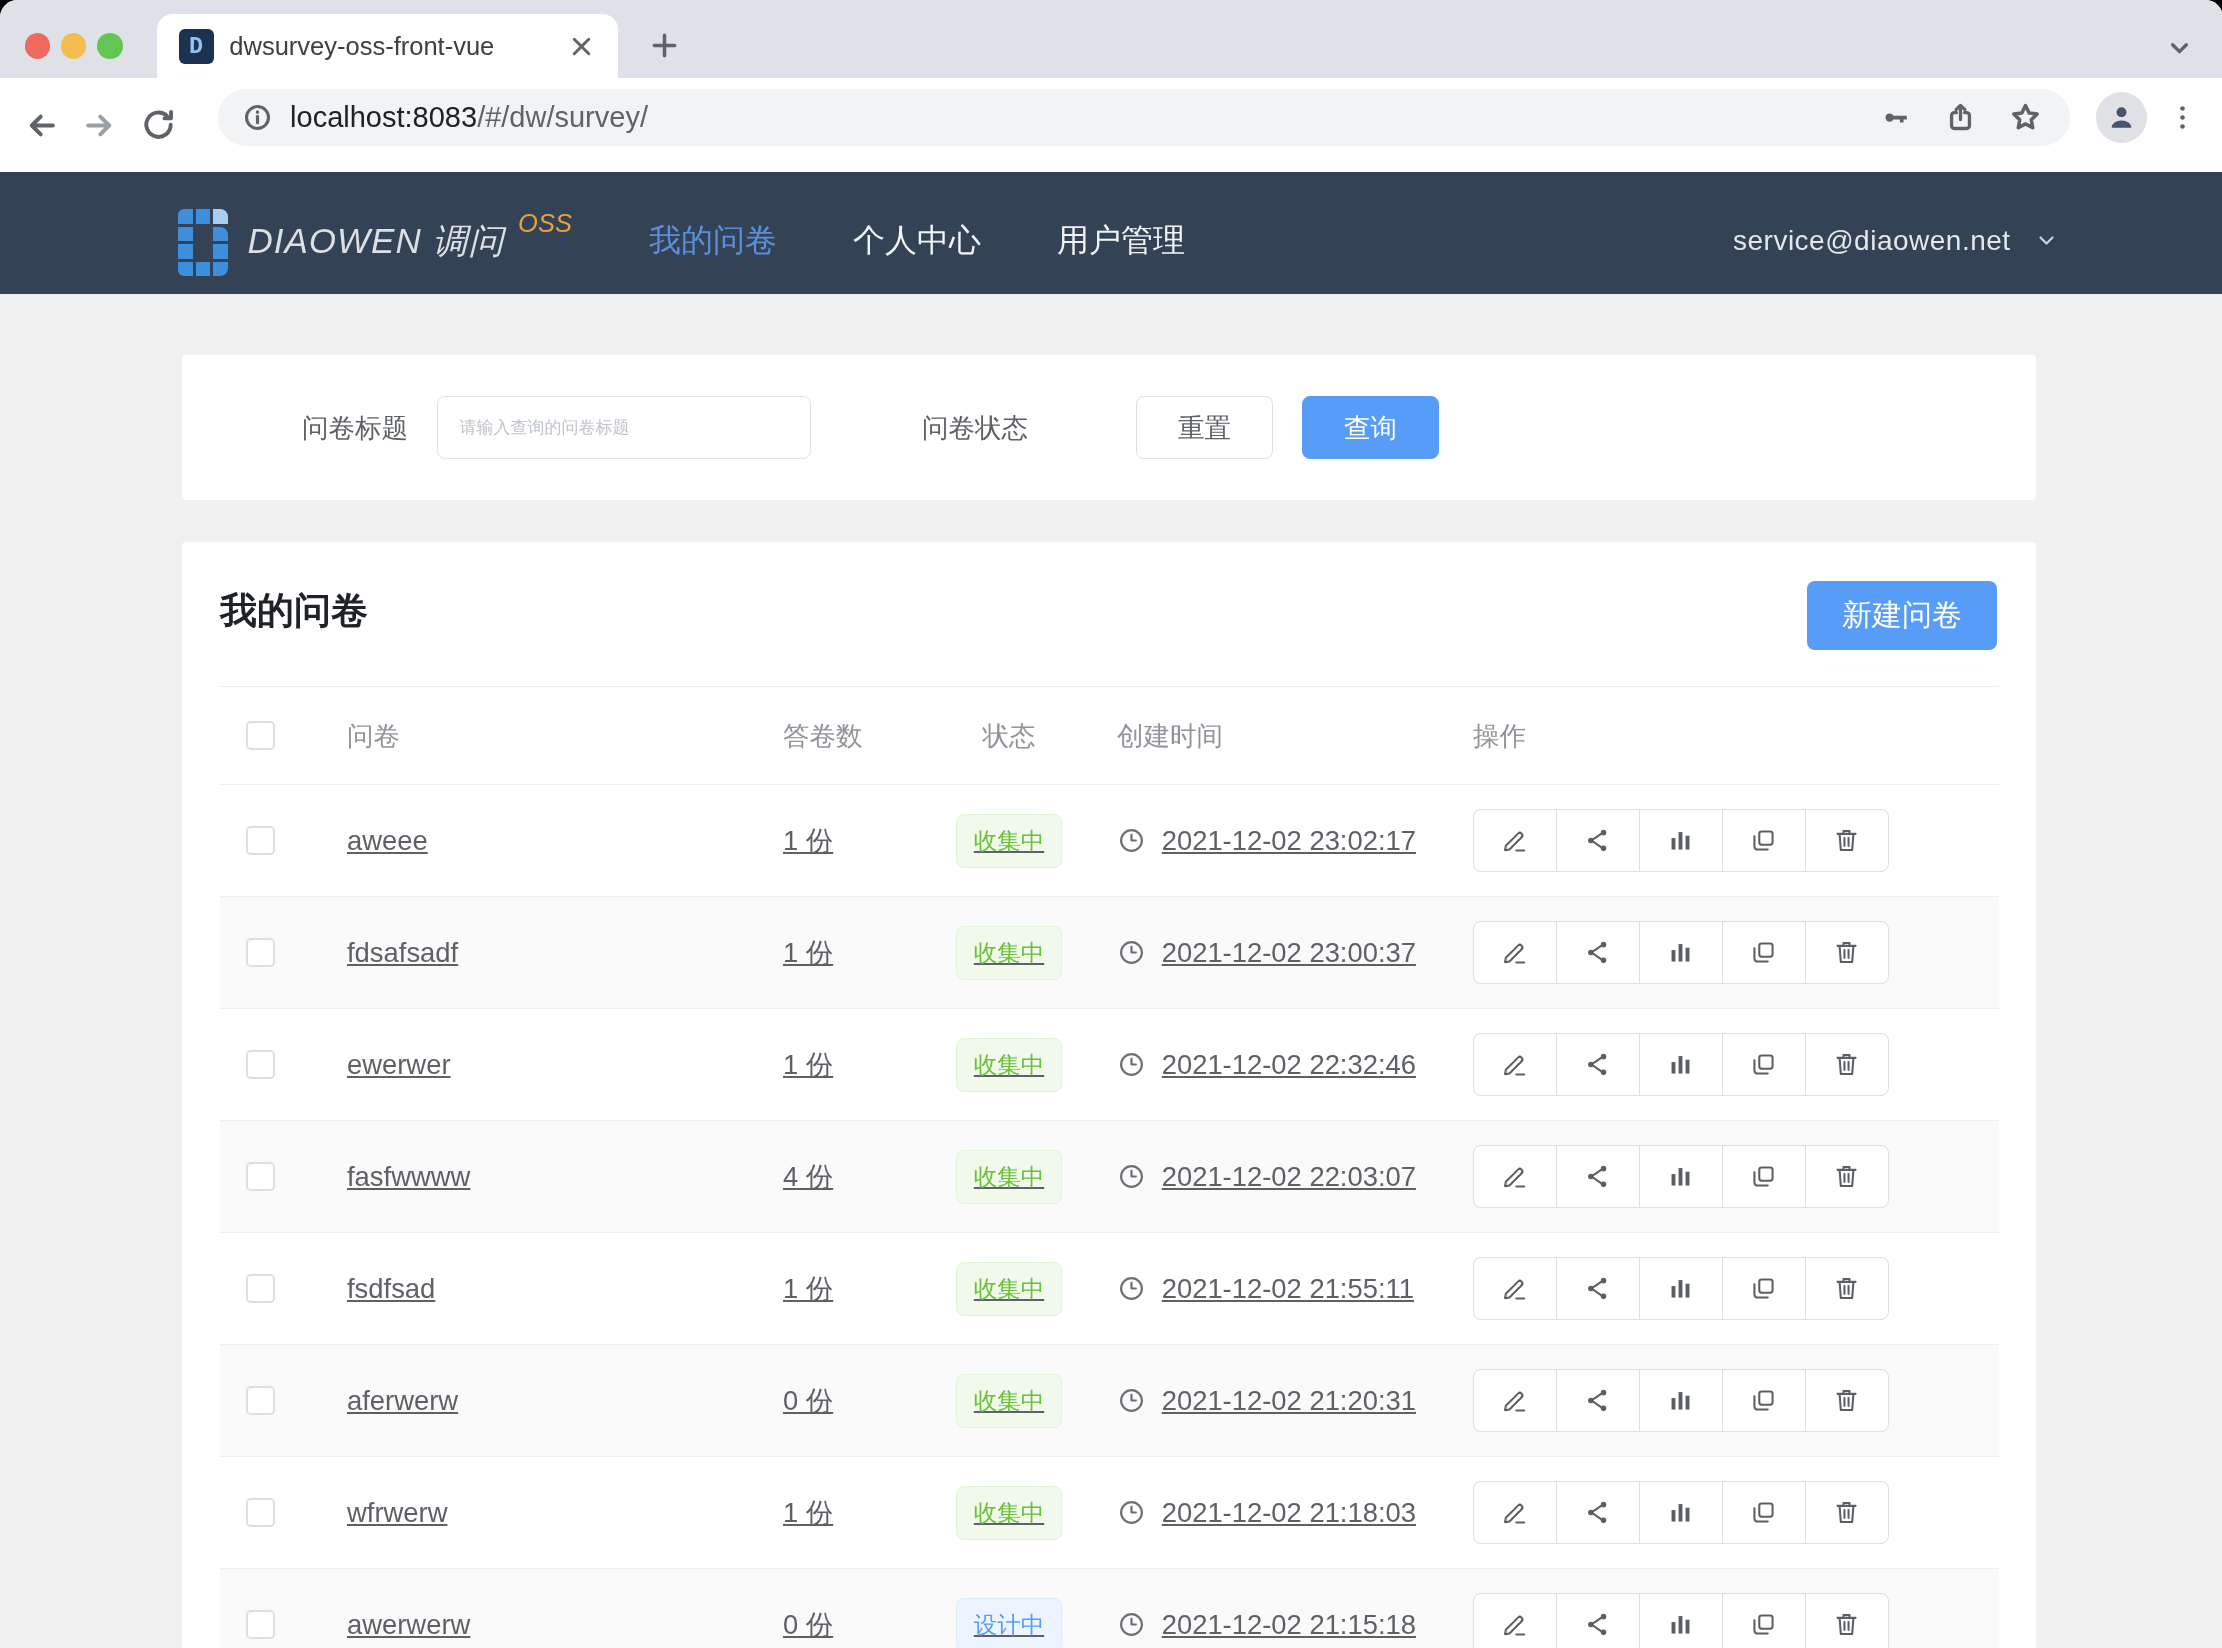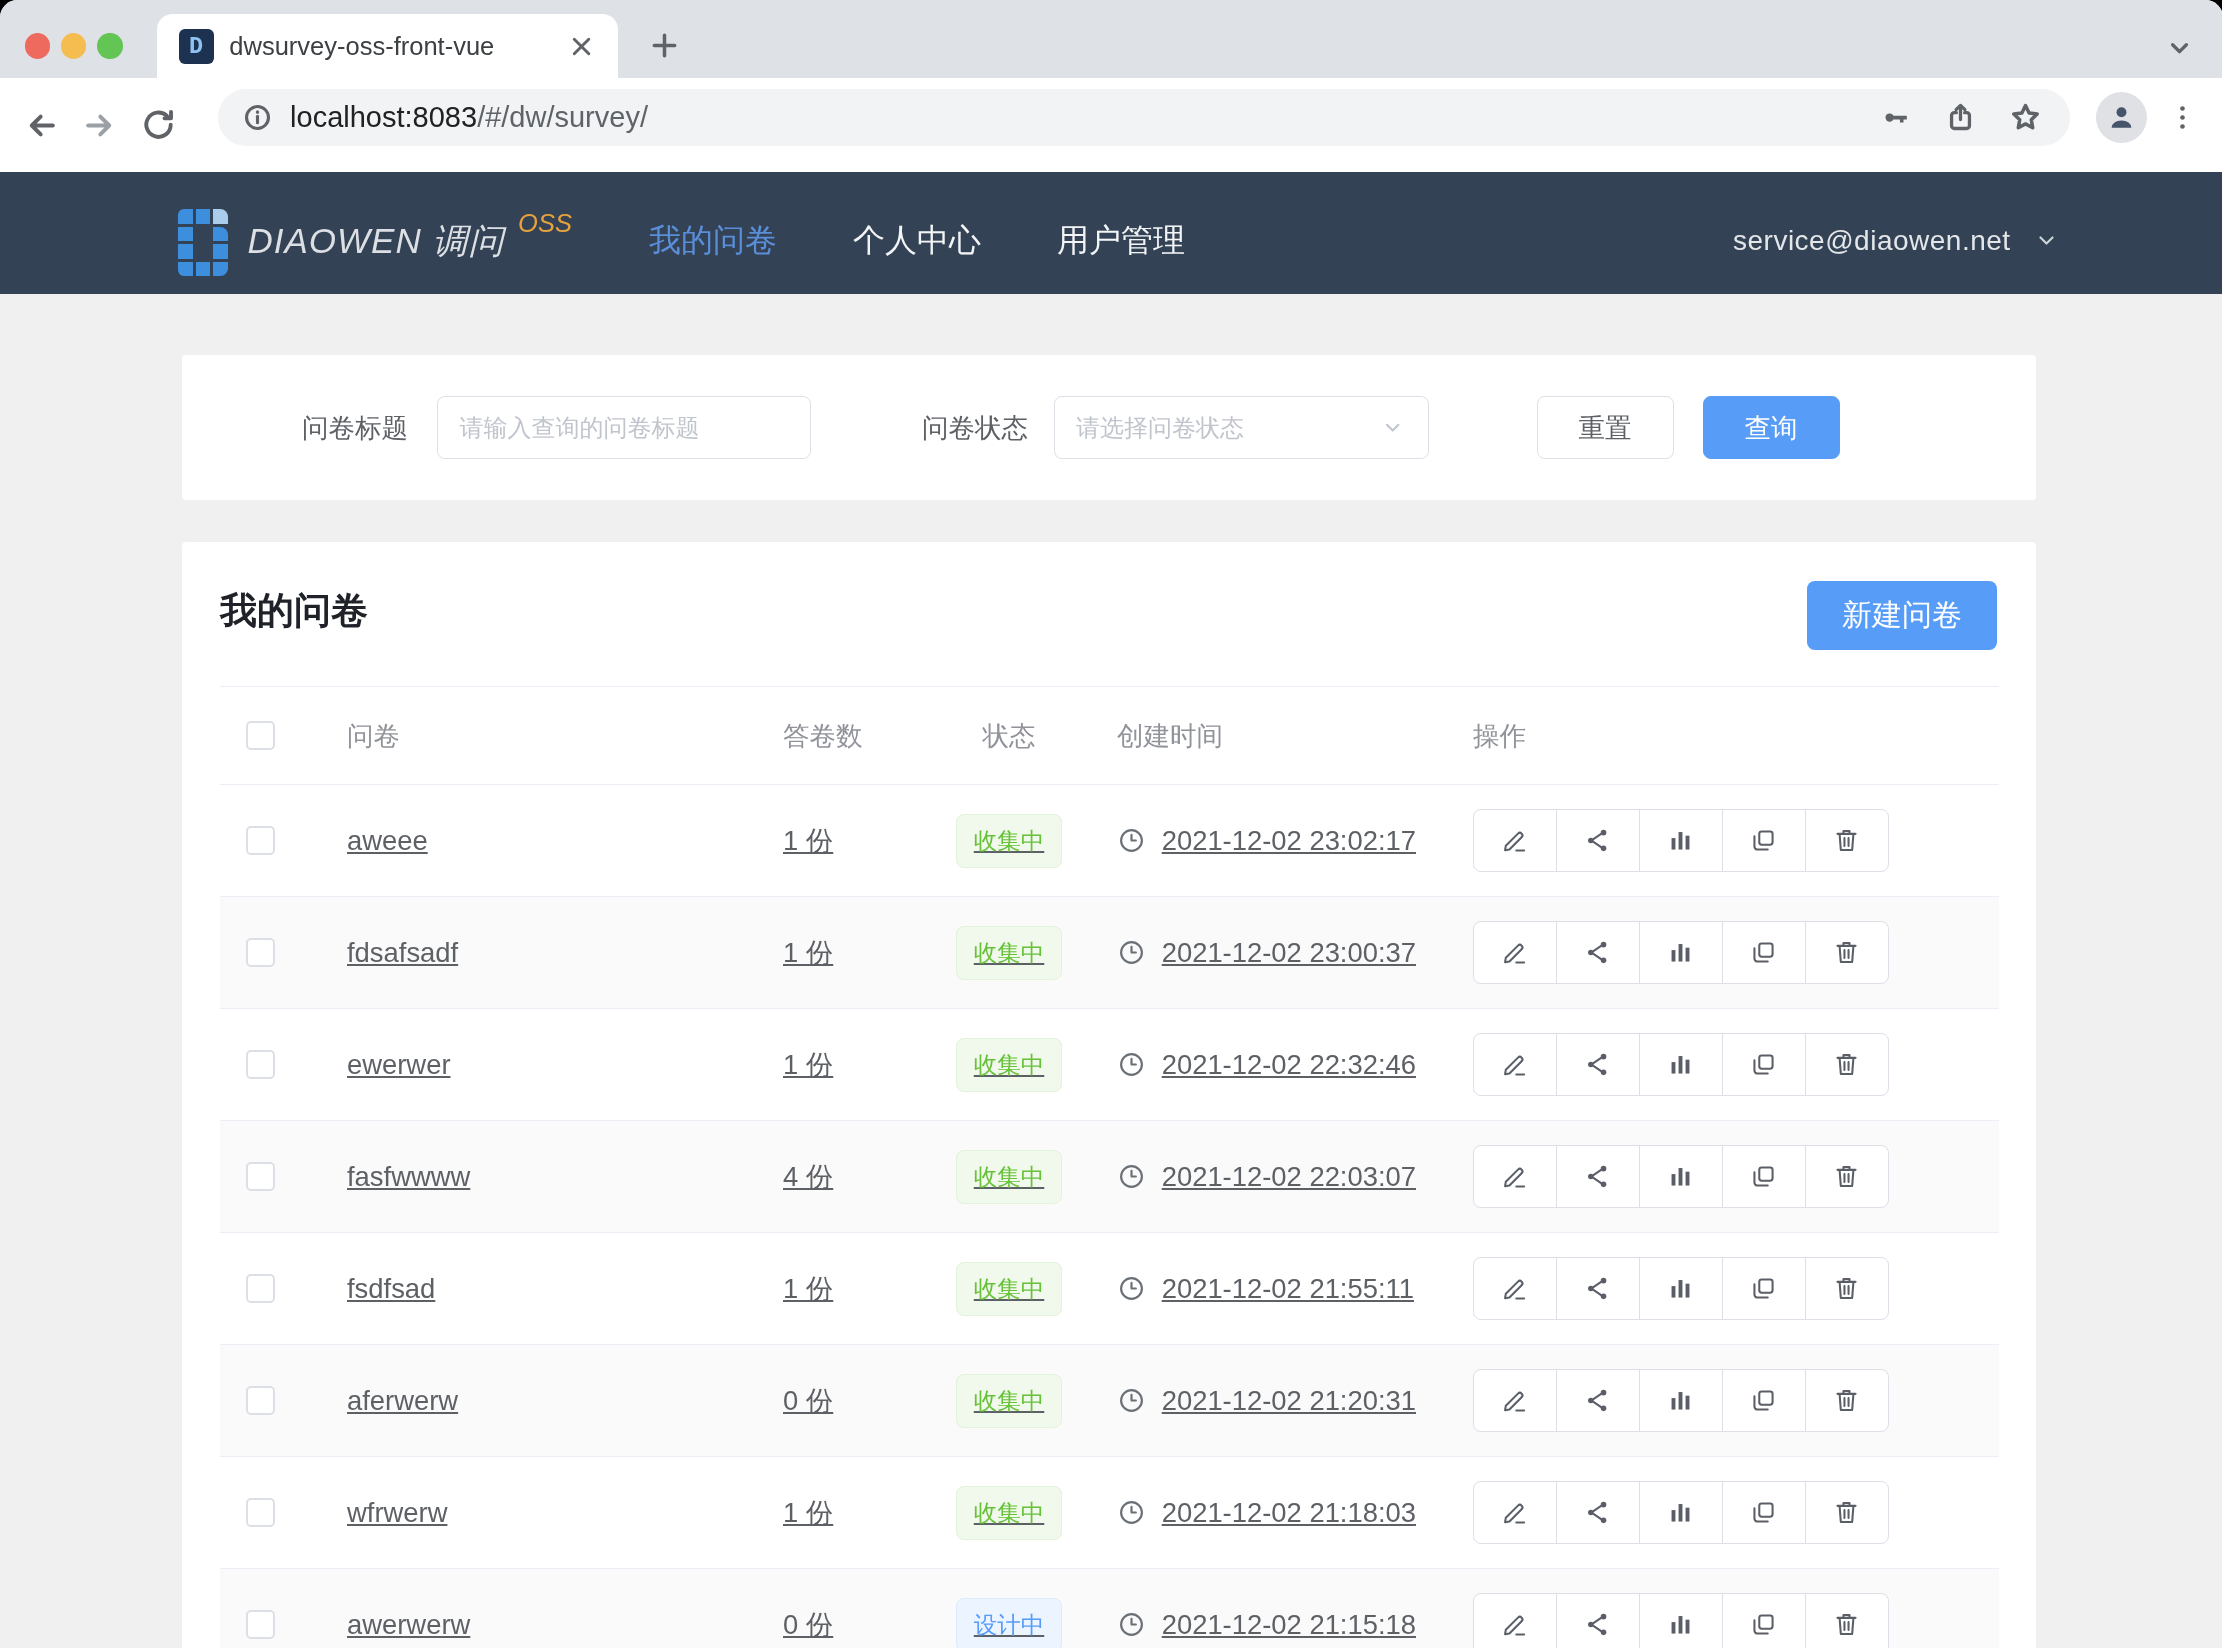--- a/index.html
+++ b/index.html
@@ -47,21 +47,21 @@
   .menu-item.active::after { content:""; position:absolute; left:0; right:0; bottom:0; height:5.9px; background:#4a82d0; }
   .user-box { position:absolute; left:1733px; top:0; height:137px; display:flex; align-items:center; gap:21.6px; }
   .user-email { font-size:28px; color:#e4e7ea; letter-spacing:0.5px; }
 
   
   .page { position:absolute; top:294px; left:0; right:0; bottom:0; background:#f0f0f0; overflow:hidden; }
   .card { position:absolute; background:#fff; border-radius:3.9px; }
   .filter-card { left:182px; top:61px; width:1854px; height:145px; display:flex; align-items:center; padding-left:120px; }
   .f-label { font-size:26.5px; color:#5d6166; white-space:nowrap; }
   .f-input { margin-left:29px; width:374px; height:63px; border:1px solid #dcdfe6; border-radius:7.8px; display:flex; align-items:center; padding:0 21.6px; background:#fff; }
-  .placeholder { font-size:24px; color:#c0c4cc; white-space:nowrap; }
+  .placeholder { font-size:17px; color:#c0c4cc; white-space:nowrap; }
   .f-label.second { margin-left:111px; }
   .f-select { margin-left:25.5px; width:375px; height:63px; border:1px solid #dcdfe6; border-radius:7.8px; display:flex; align-items:center; justify-content:space-between; padding:0 21.6px; background:#fff; }
   .btn { height:63px; border-radius:7.8px; font-size:26.5px; display:flex; align-items:center; justify-content:center; cursor:pointer; }
   .btn-plain { width:137px; border:1px solid #dcdfe6; background:#fff; color:#5d6166; margin-left:108px; }
   .btn-primary { width:137px; background:var(--accent,#579df8); color:#fff; border:1px solid var(--accent,#579df8); margin-left:29px; }
 
   .main-card { left:182px; top:248px; width:1854px; height:1157px; }
   .page-title { position:absolute; left:38px; top:44px; font-size:37px; font-weight:700; color:#1f2329; }
   .new-btn { position:absolute; right:39px; top:39px; width:190px; height:69px; border-radius:7.8px; background:var(--accent,#579df8); color:#fff; font-size:30px; display:flex; align-items:center; justify-content:center; cursor:pointer; }
 
@@ -192,26 +192,20 @@
   </div>
 
   <div class="page">
 
     <div class="card filter-card">
       <span class="f-label">问卷标题</span>
       <div class="f-input">
         <span class="placeholder">请输入查询的问卷标题</span>
       </div>
       <span class="f-label second">问卷状态</span>
-      <div class="f-select">
-        <span class="placeholder">请选择问卷状态</span>
-        <svg width="27.4" height="27.4" viewBox="0 0 24 24">
-            <path d="M7 9.5 l5 5 5-5" stroke="#c0c4cc" stroke-width="1.8" fill="none" stroke-linecap="round" stroke-linejoin="round"></path>
-          </svg>
-      </div>
       <div class="btn btn-plain">重置</div>
       <div class="btn btn-primary">查询</div>
     </div>
 
     <div class="card main-card">
       <div class="page-title">我的问卷</div>
       <div class="new-btn">新建问卷</div>
 
       <div class="table">
         <div class="thead">

